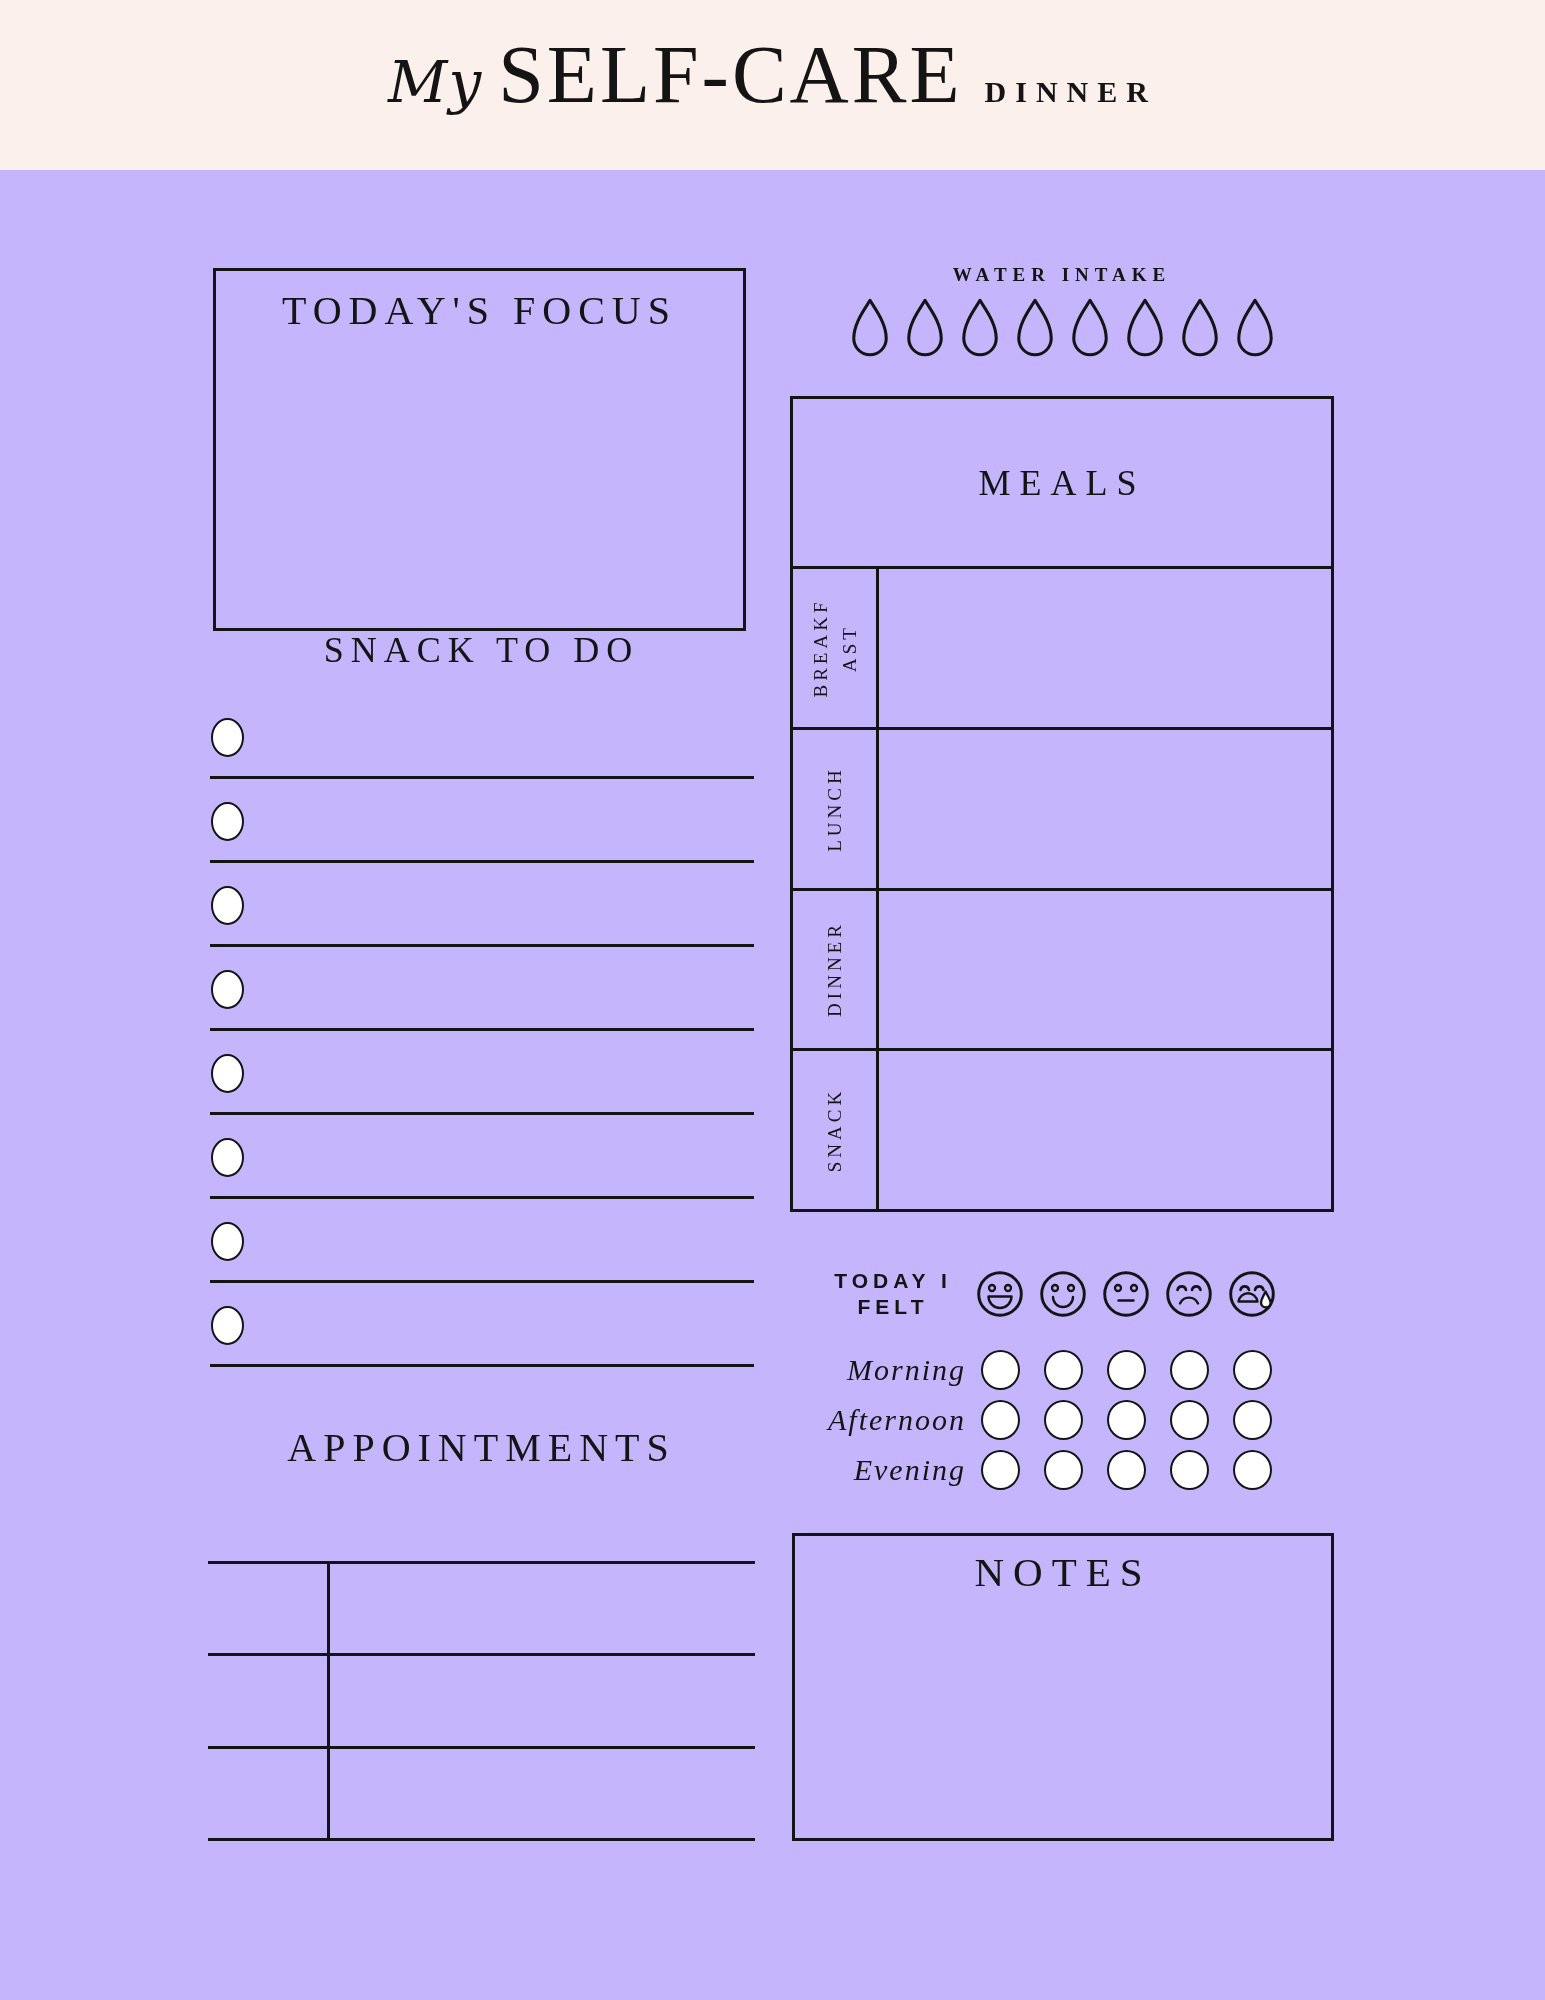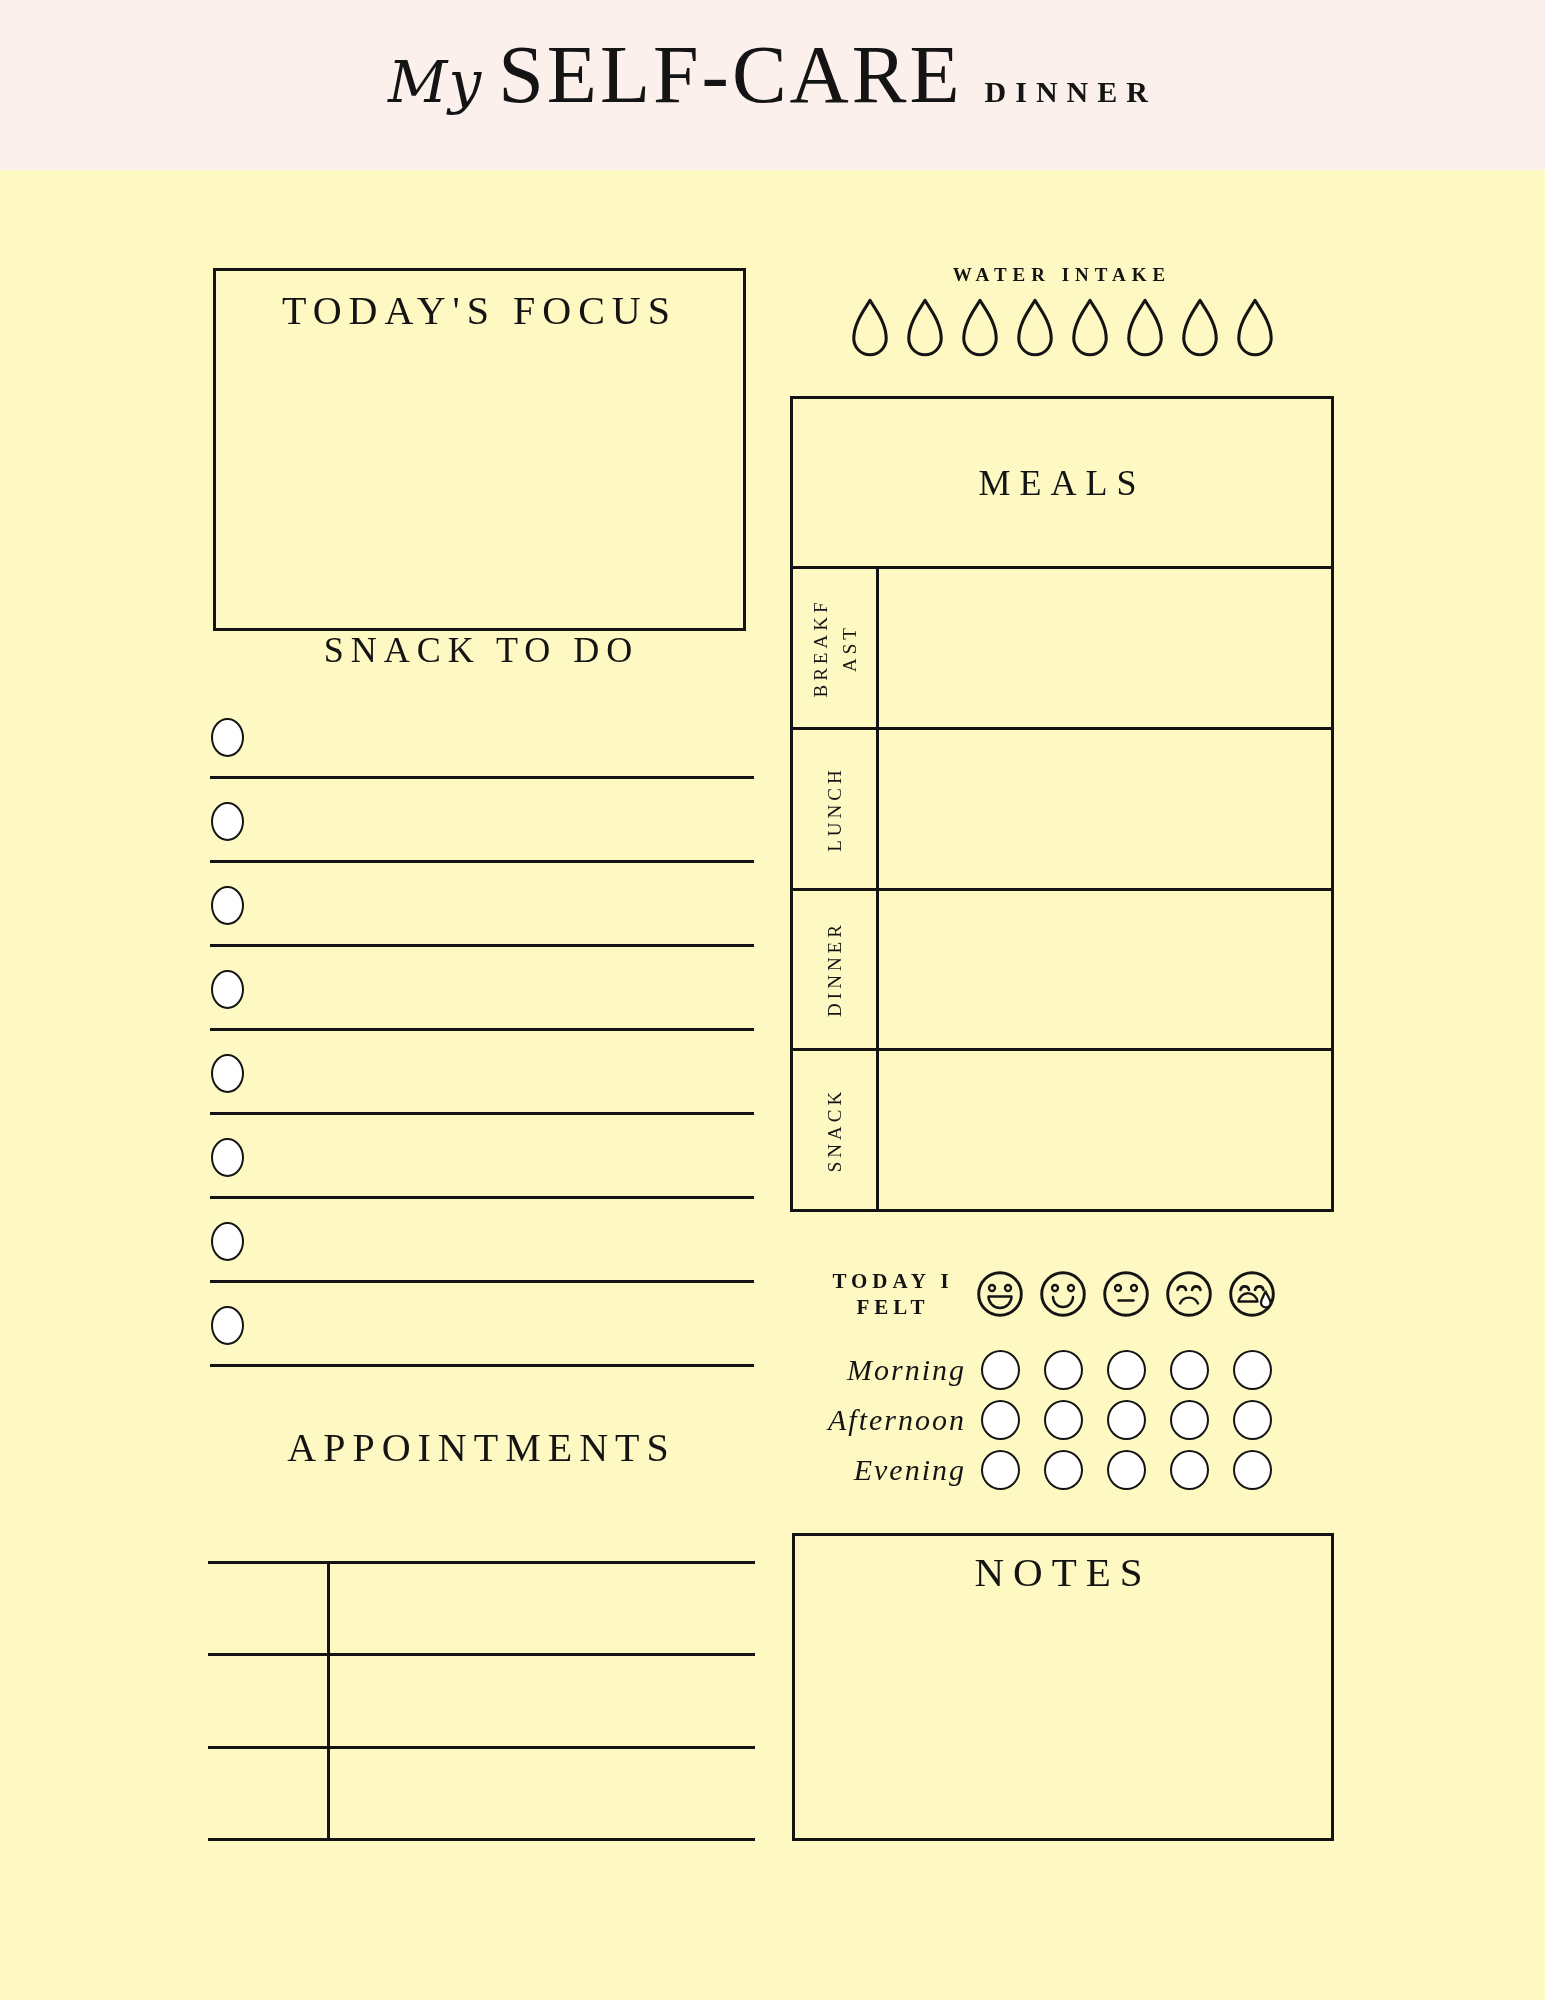--- a/index.html
+++ b/index.html
@@ -1,17 +1,17 @@
 <!DOCTYPE html>
 <html><head>
 <meta charset="utf-8">
 <style>
   html,body { margin:0; padding:0; background:#ffffff; }
   #page {
-    position:relative; width:1545px; height:2000px; background:#fef9c3;
+    position:relative; width:1545px; height:2000px; background:#c4b5fd;
     font-family:"Liberation Serif", serif; color:#141414; overflow:hidden;
   }
   
   .band { position:absolute; left:0; top:0; width:1545px; height:170px; background:#fcf0ec; }
   .title-wrap {
     position:absolute; left:0; top:0; width:1545px; height:170px;
     display:flex; justify-content:center; align-items:baseline; padding-top:34px; box-sizing:border-box;
   }
   .title-script { font-family:"DejaVu Serif", serif; font-style:italic; font-size:58px; letter-spacing:1px; margin-right:16px; }
   .title-main   { font-family:"Liberation Serif", serif; font-size:82px; letter-spacing:3px; line-height:1; }
@@ -63,21 +63,21 @@
   .meal-label { width:83px; border-right:3px solid #141414; position:relative; }
   .meal-label-text {
     position:absolute; left:50%; top:50%; transform:translate(-50%,-50%) rotate(-90deg);
     font-size:19px; letter-spacing:4px; text-align:center; line-height:1.55;
     word-break:break-all; width:150px; font-family:"Liberation Serif", serif;
   }
   .meal-row-0 .meal-label-text { width:102px; }
   .meal-content { flex:1; }
 
   .mood-title { position:absolute; left:818px; width:150px; top:1268px; text-align:center;
-    font-size:21px; font-weight:bold; letter-spacing:5px; line-height:1.25; font-family:Liberation Serif, serif; }
+    font-size:21px; font-weight:bold; letter-spacing:5px; line-height:1.25; font-family:Liberation Sans, sans-serif; }
   .mood-face { position:absolute; width:48px; height:48px; top:1270px; }
   .mood-row-label { position:absolute; left:700px; width:266px; text-align:right;
     font-family:"Liberation Serif", serif; font-style:italic; font-size:30px; letter-spacing:2px; line-height:38px; }
   .mood-circle { position:absolute; width:39px; height:40px; border:2px solid #141414; border-radius:50%; box-sizing:border-box; background:#fff; }
 
   .notes-box { position:absolute; left:792px; top:1533px; width:542px; height:308px; border:3px solid #141414; box-sizing:border-box; }
   .notes-title { position:absolute; left:0; right:0; top:12px; text-align:center; font-size:41px; letter-spacing:9px; font-family:"Liberation Serif", serif; }
 </style>
 </head>
 <body>

